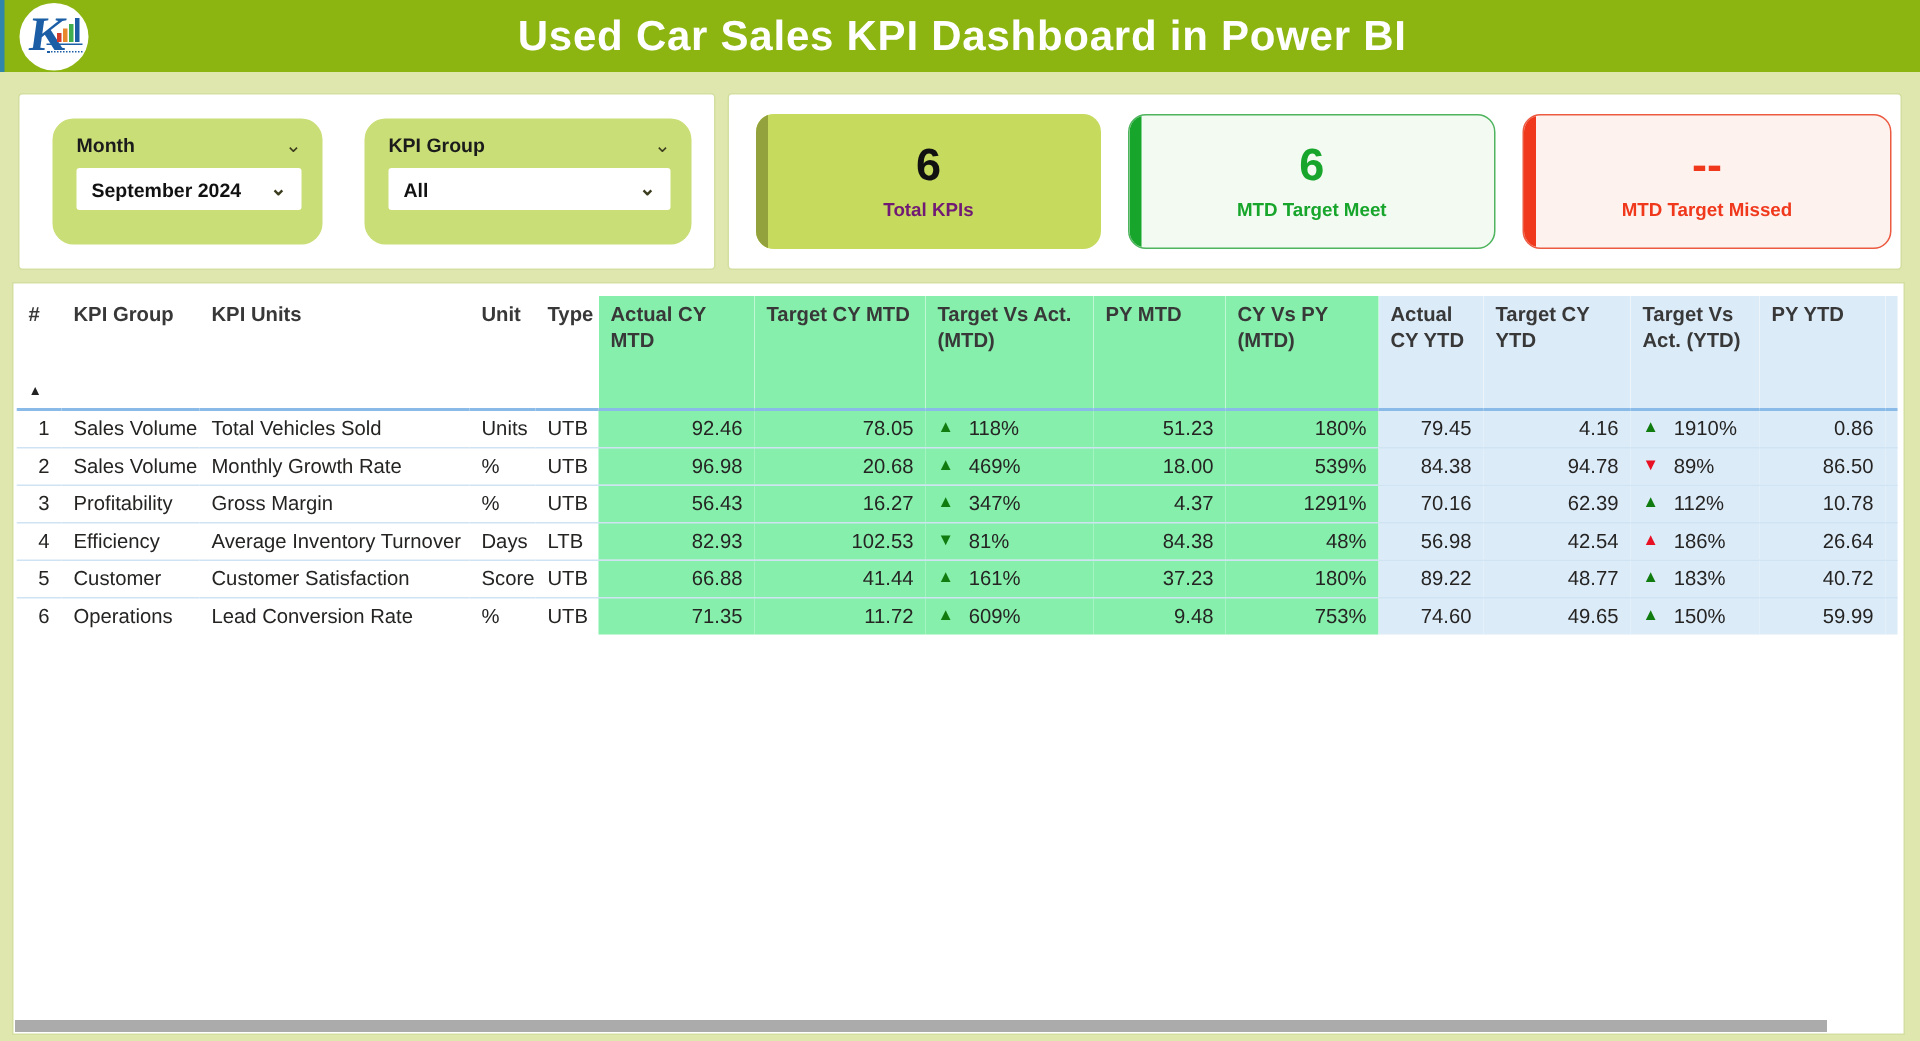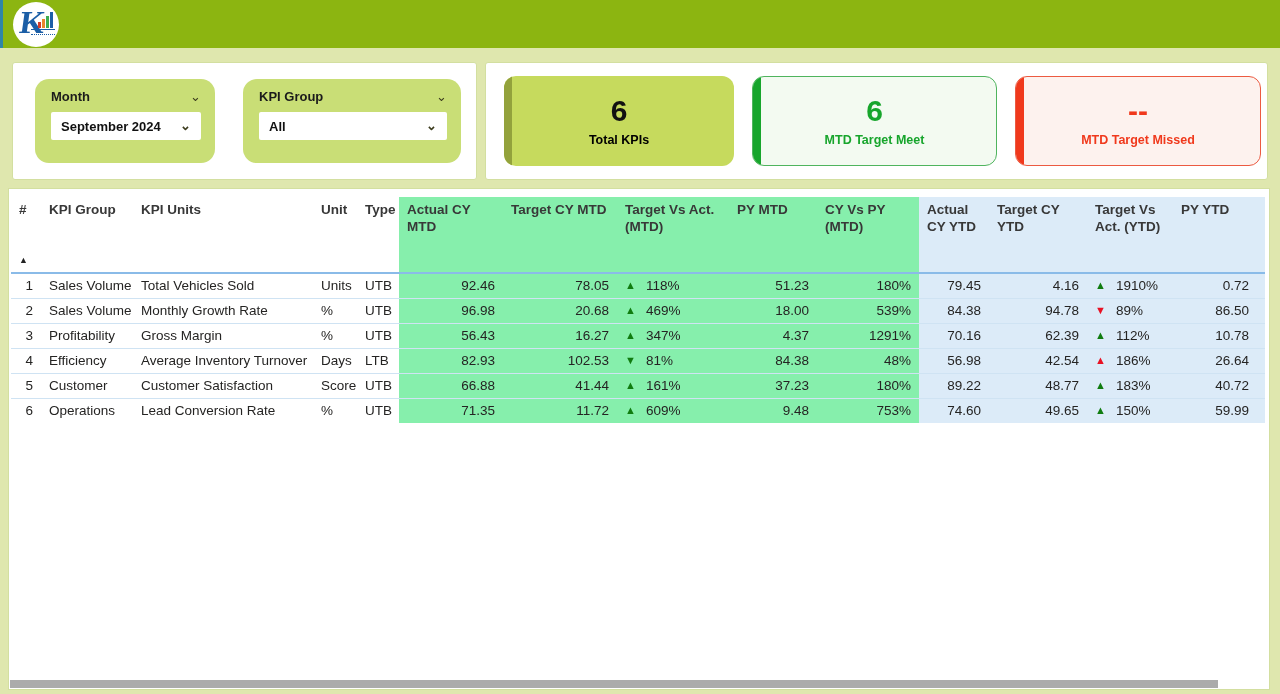--- a/index.html
+++ b/index.html
@@ -36,21 +36,21 @@
   .slicer-value { margin-top:8px; background:#ffffff; height:28px; border-radius:2px;
                   display:flex; align-items:center; justify-content:space-between; padding:0 10px;
                   font-size:13px; font-weight:bold; color:#111; }
   .cards-box { flex:1; height:118px; display:flex; align-items:center; gap:18px; padding:0 6px 0 18px; }
   .kpi-card { height:90px; border-radius:12px; position:relative; display:flex; flex-direction:column;
               align-items:center; justify-content:center; overflow:hidden; }
   .kpi-card .accent { position:absolute; left:0; top:0; bottom:0; width:8px; }
   .card-total { width:230px; background:#c6da5d; }
   .card-total .accent { background:#93a23c; }
   .card-total .kpi-value { color:#111; }
-  .card-total .kpi-label { color:#000000; }
+  .card-total .kpi-label { color:#701a75; }
   .card-meet { width:245px; background:#f3faf1; border:1px solid #4fb45e; }
   .card-meet .accent { background:#17a52c; }
   .card-meet .kpi-value, .card-meet .kpi-label { color:#17a52c; }
   .card-missed { width:246px; background:#fdf2ee; border:1px solid #ec5a41; }
   .card-missed .accent { background:#f0391c; }
   .card-missed .kpi-value, .card-missed .kpi-label { color:#f0391c; }
   .kpi-value { font-size:30px; font-weight:bold; line-height:32px; }
   .kpi-label { font-size:12.5px; font-weight:bold; margin-top:6px; }
 
   
@@ -82,20 +82,21 @@
   <div class="logo">
     <span class="logo-letter">K</span>
     <span class="logo-bars">
         <i></i>
         <i></i>
         <i></i>
         <i></i>
       </span>
     <span class="logo-sub"></span>
   </div>
+  <div class="banner-title">Used Car Sales KPI Dashboard in Power BI</div>
 </div>
 
 <div class="filter-strip">
 
   <div class="panel slicer-box">
     <div class="slicer month">
       <div class="slicer-head">
         <span class="slicer-label">Month</span>
         <span class="chev">⌄</span>
       </div>
@@ -192,21 +193,21 @@
     <td class="mtd-bg r">51.23</td>
     <td class="mtd-bg r">180%</td>
     <td class="ytd-bg r">79.45</td>
     <td class="ytd-bg r">4.16</td>
     <td class="ytd-bg">
       <span class="tva">
                 <span class="arrow arrow-green">▲</span>
                 <span>1910%</span>
               </span>
     </td>
-    <td class="ytd-bg r">0.72</td>
+    <td class="ytd-bg r">0.86</td>
     <td class="ytd-bg"></td>
   </tr>
   <tr>
     <td class="r">2</td>
     <td>Sales Volume</td>
     <td>Monthly Growth Rate</td>
     <td>%</td>
     <td>UTB</td>
     <td class="mtd-bg r">96.98</td>
     <td class="mtd-bg r">20.68</td>

